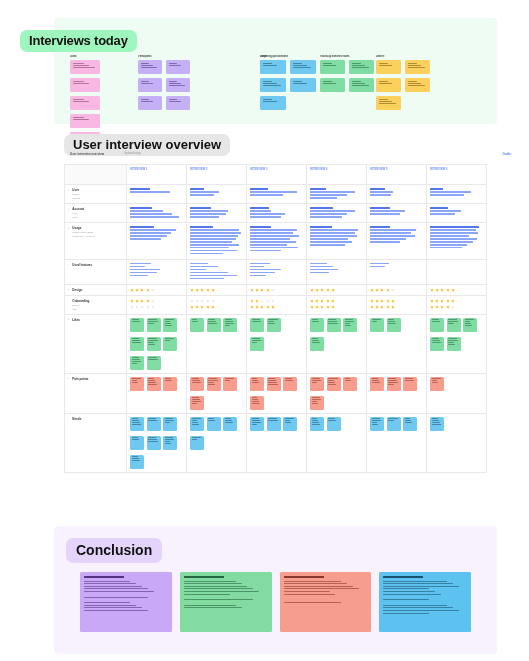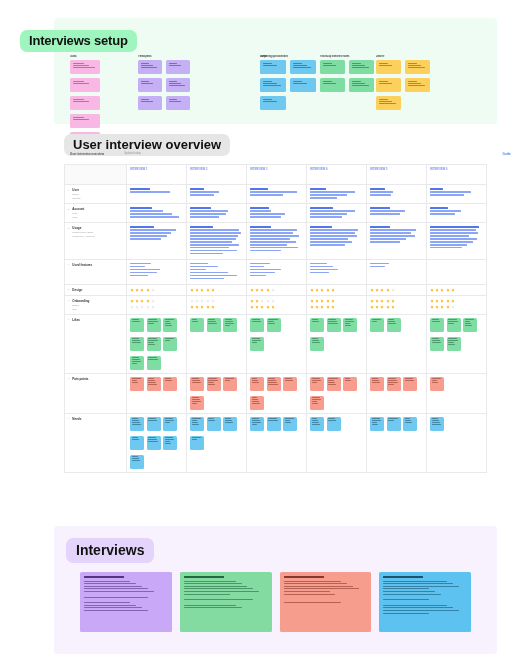--- a/index.html
+++ b/index.html
@@ -193,21 +193,21 @@
   .ccard.blue   .hd, .ccard.blue   .l { background:#0d3f57; }
 </style>
 </head>
 <body>
 
 <div class="page">
 
   <div class="sec-setup">
     <div class="setup-dots"></div>
   </div>
-  <div class="badge badge-setup">Interviews setup</div>
+  <div class="badge badge-setup">Interviews today</div>
   <div id="setup-groups">
       <div class="grp" style="left: 62px; top: 49px; width: 62px;">
         <span class="tx grp-title">Goals</span>
         <div class="notes-row">
           <div class="note pink" style="width: 30px; height: 14px;">
             <div class="l" style="width: 45%;"></div>
             <div class="l" style="width: 67%;"></div>
             <div class="l" style="width: 89%;"></div>
           </div>
           <div class="note pink" style="width: 30px; height: 14px;">
@@ -1593,21 +1593,21 @@
               </div>
               <div style="flex-basis: 100%; height: 0px;"></div>
             </div>
           </td>
         </tr>
       </tbody>
   </table>
 
   <div class="sec-con">
     <div class="con-dots"></div>
-    <div class="badge badge-con">Interviews</div>
+    <div class="badge badge-con">Conclusion</div>
     <div class="con-cards" id="con-cards">
         <div class="ccard purple">
           <div class="hd"></div>
           <div class="l" style="width: 55%;"></div>
           <div class="l" style="width: 62%;"></div>
           <div class="l" style="width: 69%;"></div>
           <div class="l" style="width: 76%;"></div>
           <div class="l" style="width: 83%;"></div>
           <div class="sp"></div>
           <div class="l" style="width: 76%;"></div>

